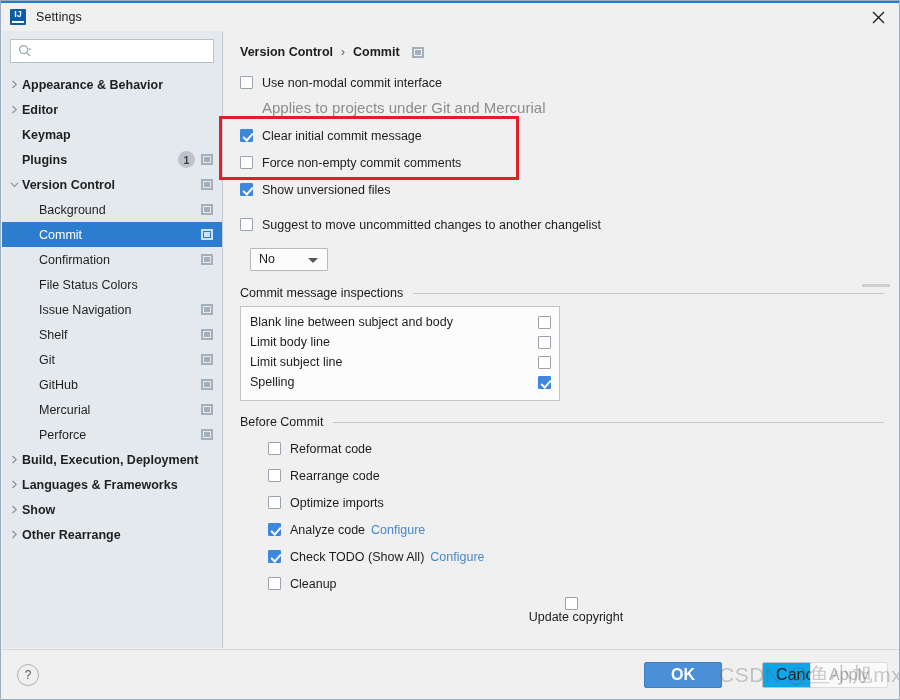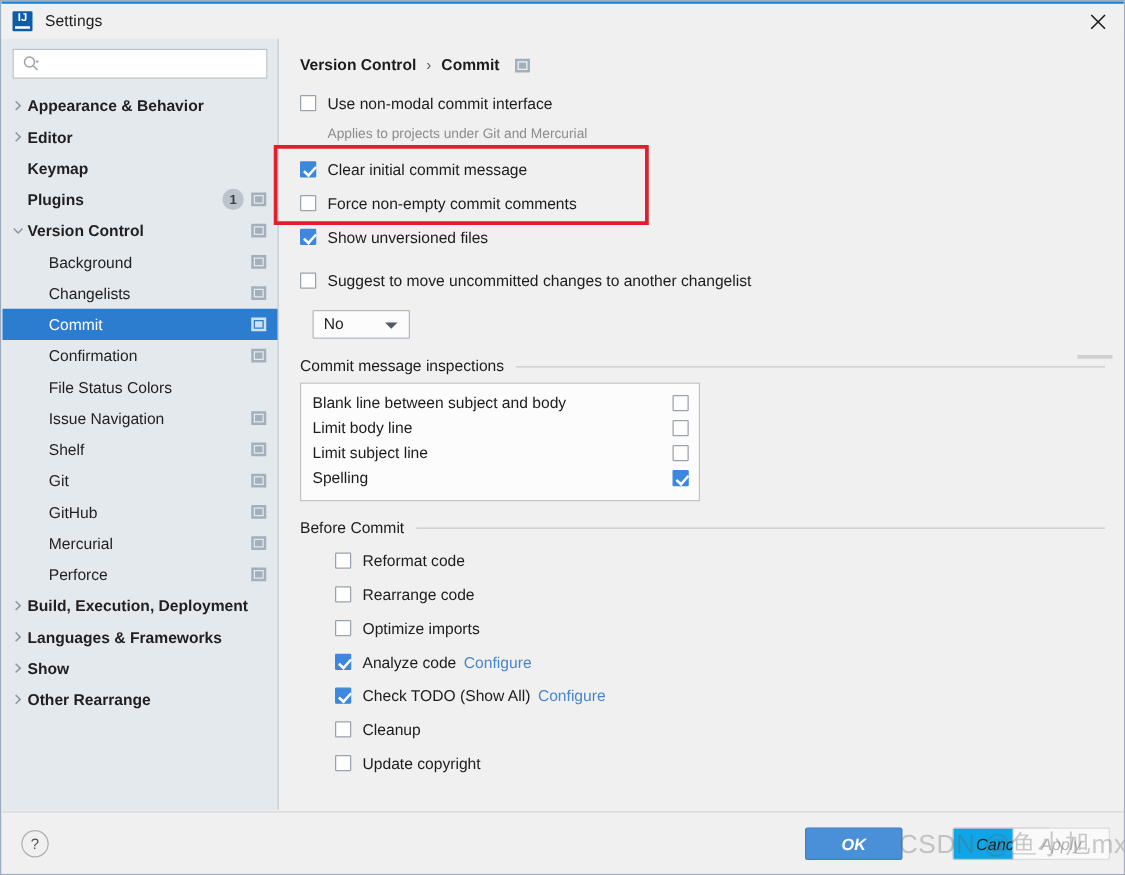--- a/index.html
+++ b/index.html
@@ -171,21 +171,21 @@
   .cbx.checked::after {
     content: "";
     position: absolute; left: 4px; top: 1px;
     width: 4px; height: 8px;
     border: solid #ffffff;
     border-width: 0 2px 2px 0;
     transform: rotate(42deg);
   }
   .cb-label { white-space: nowrap; }
   .sub-note {
-    font-size: 11px; color: #8c8c8c;
+    font-size: 15px; color: #8c8c8c;
     margin-left: 22px; height: 22px;
     display: flex; align-items: center;
   }
 
   .link { color: #4a87c9; cursor: pointer; margin-left: 6px; }
 
   
   .dd-row {
     display: flex; align-items: center;
     height: 34px; font-size: 12.5px; color: #1c1c1c;
@@ -243,26 +243,25 @@
   .help-btn {
     position: absolute; left: 15px; top: 14px;
     width: 22px; height: 22px; border-radius: 50%;
     border: 1px solid #b0b0b0; background: #f0f0f0;
     display: flex; align-items: center; justify-content: center;
     font-size: 12px; color: #555; cursor: default;
   }
   .btn {
     position: absolute; top: 12px;
     height: 26px;
-    font-size: 13px;
+    font-size: 16px;
     font-family: "Liberation Sans", sans-serif;
     display: flex; align-items: center; justify-content: center;
     border-radius: 2px;
     cursor: default;
-    font-style: italic;
   }
   .btn-ok {
     left: 642px; width: 78px;
     background: #4a90d9; color: #ffffff;
     border: 1px solid #3f7fc2;
     font-weight: bold;
   }
   .btn-cancel {
     left: 760px; width: 78px;
     background: #0ea5e9; color: #1c1c1c;
@@ -372,26 +371,20 @@
           <span class="label">Version Control</span>
           <span class="spacer"></span>
           <span class="proj-icon"></span>
         </div>
         <div class="tree-row child">
           <span class="arrow empty"></span>
           <span class="label">Background</span>
           <span class="spacer"></span>
           <span class="proj-icon"></span>
         </div>
-        <div class="tree-row child">
-          <span class="arrow empty"></span>
-          <span class="label">Changelists</span>
-          <span class="spacer"></span>
-          <span class="proj-icon"></span>
-        </div>
         <div class="tree-row child selected">
           <span class="arrow empty"></span>
           <span class="label">Commit</span>
           <span class="spacer"></span>
           <span class="proj-icon"></span>
         </div>
         <div class="tree-row child">
           <span class="arrow empty"></span>
           <span class="label">Confirmation</span>
           <span class="spacer"></span>
@@ -578,21 +571,21 @@
           </div>
           <div class="cb-row" style="margin-left: 28px;">
             <span class="cbx checked"></span>
             <span class="cb-label">Check TODO (Show All)</span>
             <span class="link">Configure</span>
           </div>
           <div class="cb-row" style="margin-left: 28px; align-items: center;">
             <span class="cbx"></span>
             <span class="cb-label">Cleanup</span>
           </div>
-          <div class="cb-row" style="margin-left: 28px;">
+          <div class="cb-row" style="margin-left: 28px; flex-direction: column;">
             <span class="cbx"></span>
             <span class="cb-label">Update copyright</span>
           </div>
         </div>
 
     </div>
 
     <div class="scroll-hint"></div>
   </div>
 

